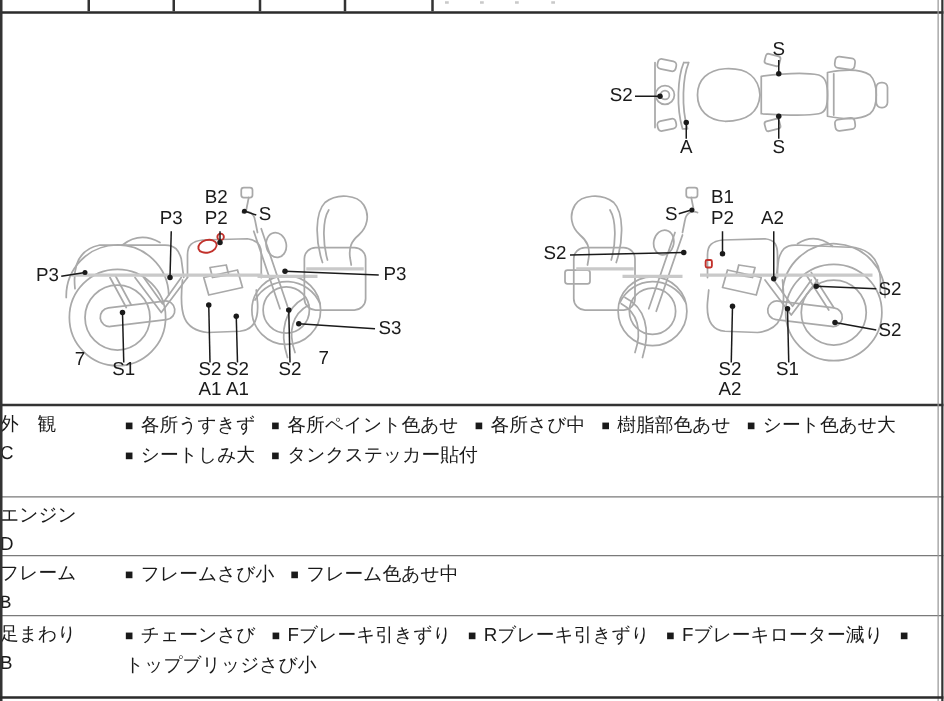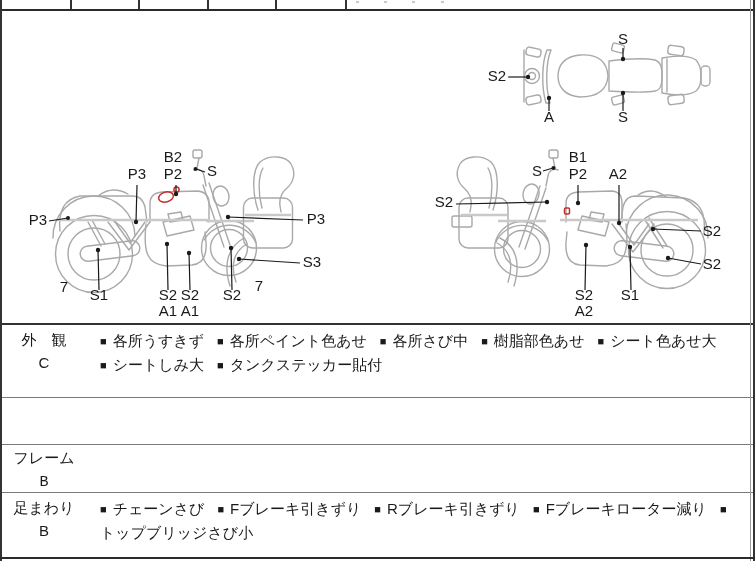--- a/index.html
+++ b/index.html
@@ -27,21 +27,21 @@
   .redmk{stroke:#c2312b;fill:none;stroke-width:1.5;}
   .lbl{font-family:"Liberation Sans","DejaVu Sans",sans-serif;font-size:15px;fill:#1a1a1a;text-anchor:middle;}
 
   
   #rows{position:absolute;left:0;top:323px;width:755px;}
   .insp-row{position:absolute;left:0;width:755px;display:flex;box-sizing:border-box;}
   .insp-row:nth-of-type(1){top:0;height:74px;border-top:2px solid #333;}
   .insp-row:nth-of-type(2){top:74px;height:47px;border-top:1px solid #7a7a7a;}
   .insp-row:nth-of-type(3){top:121px;height:48px;border-top:1px solid #7a7a7a;font-family:Liberation Mono, monospace;}
   .insp-row:nth-of-type(4){top:169px;height:75px;border-top:1px solid #7a7a7a;}
-  .label-col{width:88px;flex:0 0 88px;display:flex;flex-direction:column;align-items:center;padding-top:5px;}
+  .label-col{width:88px;flex:0 0 88px;display:flex;flex-direction:column;padding-top:5px;}
   .category{font-size:15px;line-height:19px;white-space:pre;}
   .grade{font-size:15px;line-height:19px;margin-top:4px;}
   .content-col{flex:1;padding:5px 14px 0 12px;font-size:15px;line-height:22.5px;}
   .bullet{font-size:11px;margin-right:6px;position:relative;top:-1px;}
   .item{margin-right:13px;}
 </style>
 </head>
 <body>
 
 <div id="sheet">
@@ -263,27 +263,32 @@
   <div id="rows">
     <div class="insp-row">
       <div class="label-col">
         <div class="category">外　観</div>
         <div class="grade">C</div>
       </div>
       <div class="content-col"><span class="bullet">■</span><span class="item">各所うすきず</span><span class="bullet">■</span><span class="item">各所ペイント色あせ</span><span class="bullet">■</span><span class="item">各所さび中</span><span class="bullet">■</span><span class="item">樹脂部色あせ</span><span class="bullet">■</span><span class="item">シート色あせ大</span><span class="bullet">■</span><span class="item">シートしみ大</span><span class="bullet">■</span><span class="item">タンクステッカー貼付</span></div>
     </div>
 
     <div class="insp-row">
+      <div class="label-col">
+        <div class="category">エンジン</div>
+        <div class="grade">D</div>
+      </div>
     </div>
 
     <div class="insp-row">
       <div class="label-col">
         <div class="category">フレーム</div>
         <div class="grade">B</div>
       </div>
+      <div class="content-col"><span class="bullet">■</span><span class="item">フレームさび小</span><span class="bullet">■</span><span class="item">フレーム色あせ中</span></div>
     </div>
 
     <div class="insp-row">
       <div class="label-col">
         <div class="category">足まわり</div>
         <div class="grade">B</div>
       </div>
       <div class="content-col"><span class="bullet">■</span><span class="item">チェーンさび</span><span class="bullet">■</span><span class="item">Fブレーキ引きずり</span><span class="bullet">■</span><span class="item">Rブレーキ引きずり</span><span class="bullet">■</span><span class="item">Fブレーキローター減り</span><span class="bullet">■</span><span class="item">トップブリッジさび小</span></div>
     </div>
   </div>

